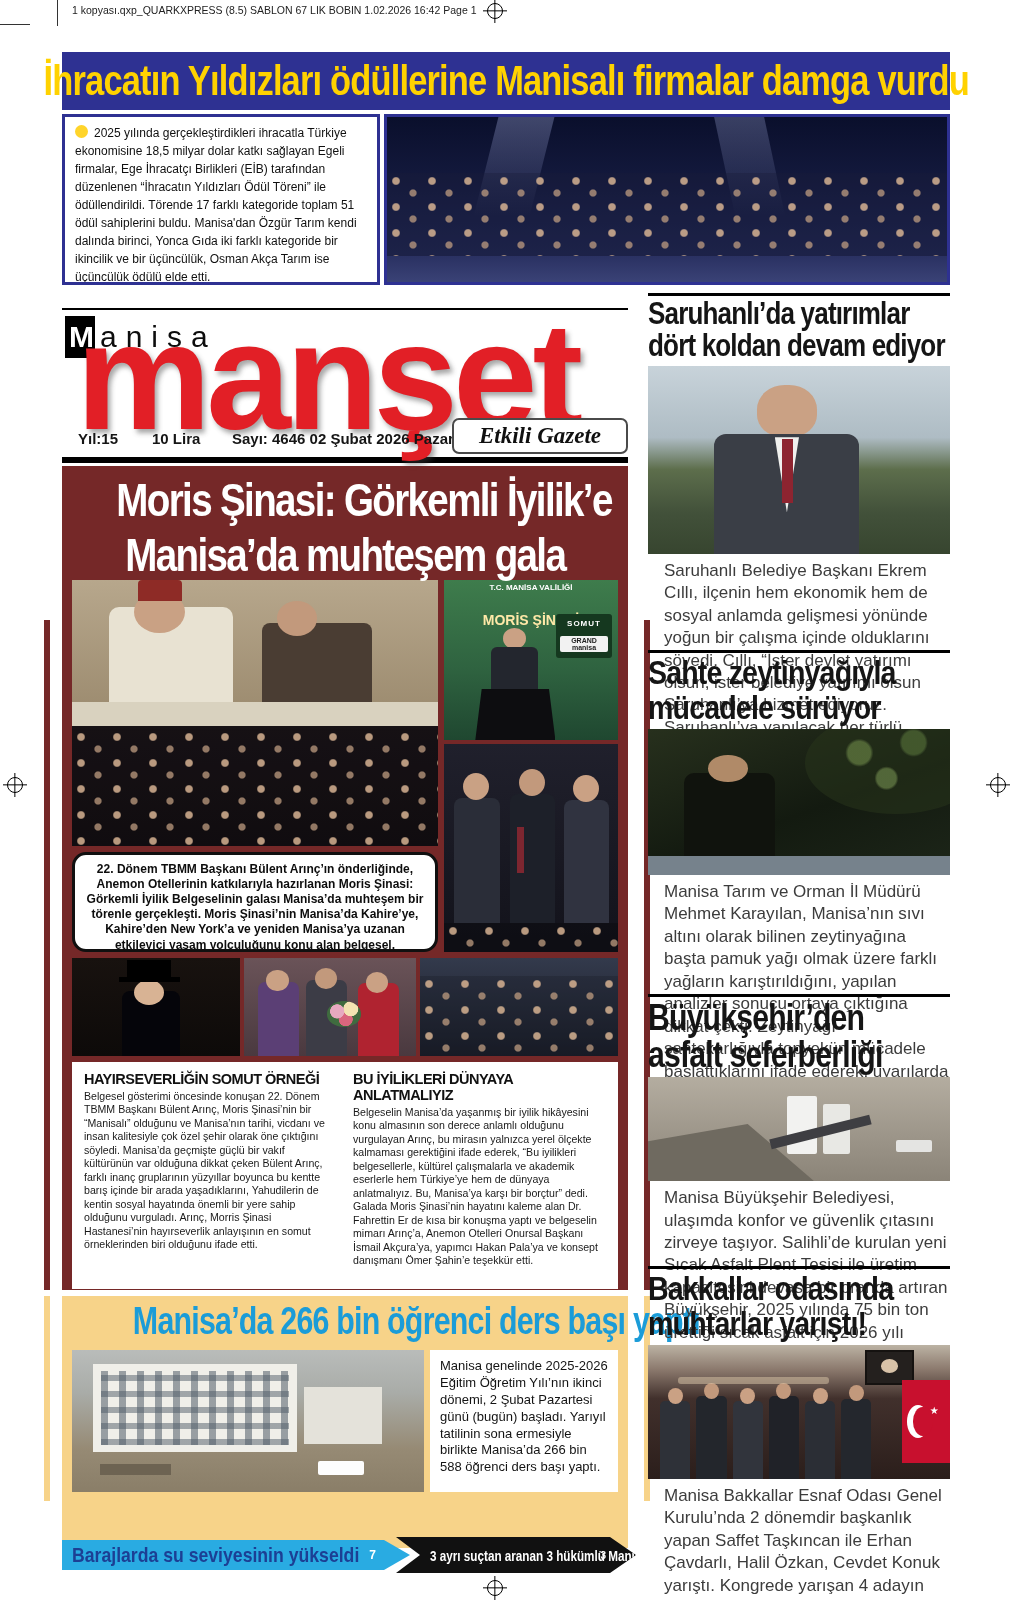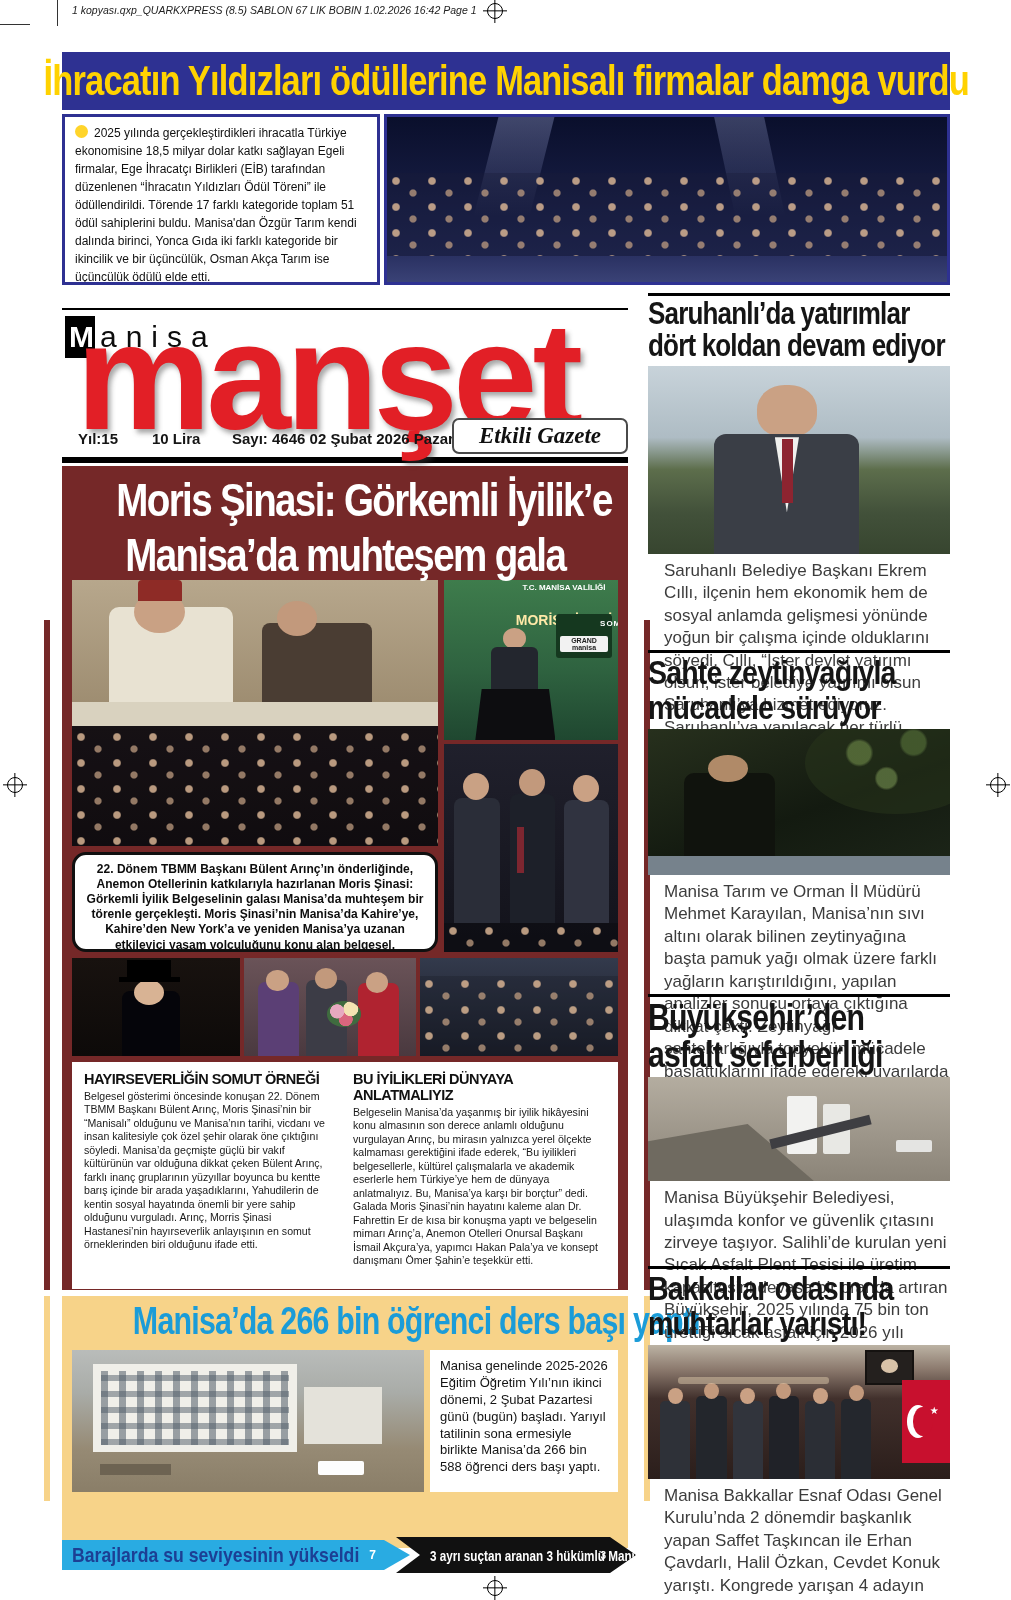--- a/index.html
+++ b/index.html
@@ -19,30 +19,30 @@
   .r-art .caption{margin:6px 0 0 16px;font-size:17px;line-height:1.32;color:#3c3c3c;}
   .r-photo{position:relative;width:302px;overflow:hidden;}
   .cropmark{position:absolute;width:14px;height:14px;border:1.3px solid #000;border-radius:50%;}
   .cropmark::before{content:"";position:absolute;left:50%;top:-5px;width:1.3px;height:24px;background:#000;transform:translateX(-50%);}
   .cropmark::after{content:"";position:absolute;top:50%;left:-5px;height:1.3px;width:24px;background:#000;transform:translateY(-50%);}
   .lead-box{box-sizing:border-box;background:#fff;border:3px solid #101010;border-radius:14px;
             padding:7px 9px;text-align:center;font-weight:bold;font-size:12px;line-height:1.26;color:#0d0d0d;overflow:hidden;}
   .colbox{box-sizing:border-box;background:#fff;padding:9px 12px;display:flex;gap:16px;overflow:hidden;}
   .colbox h3{margin:0 0 3px 0;font-size:14.5px;letter-spacing:-.5px;}
   .colbox p{margin:0;font-size:10.6px;line-height:1.27;color:#191919;}
-  .sign{position:absolute;color:#fff;font-weight:bold;text-align:center;padding-left:33px;}
+  .sign{position:absolute;color:#fff;font-weight:bold;text-align:center;}
 </style>
 </head>
 <body>
 
 <div class="page">
 
   <div class="abs" style="left:57px;top:0;width:1.3px;height:26px;background:#333;"></div>
   <div class="abs" style="left:0;top:24px;width:30px;height:1.3px;background:#333;"></div>
-  <div class="abs" style="left:72px;top:4px;font-size:10.5px;color:#222;font-style:italic;">1 kopyası.qxp_QUARKXPRESS (8.5) SABLON 67 LIK BOBIN  1.02.2026  16:42  Page 1</div>
+  <div class="abs" style="left:72px;top:4px;font-size:10.5px;color:#222;">1 kopyası.qxp_QUARKXPRESS (8.5) SABLON 67 LIK BOBIN  1.02.2026  16:42  Page 1</div>
 
   <div class="cropmark" style="left:487px;top:3px;"></div>
   <div class="cropmark" style="left:7px;top:777px;"></div>
   <div class="cropmark" style="left:990px;top:777px;"></div>
   <div class="cropmark" style="left:487px;top:1580px;"></div>
 
   <div class="abs" style="left:62px;top:52px;width:888px;height:58px;background:#2e3192;display:flex;align-items:center;justify-content:center;">
     <span class="cond" style="font-size:42px;font-weight:bold;color:#ffd200;letter-spacing:-1px;">İhracatın Yıldızları ödüllerine Manisalı firmalar damga vurdu</span>
   </div>
 

